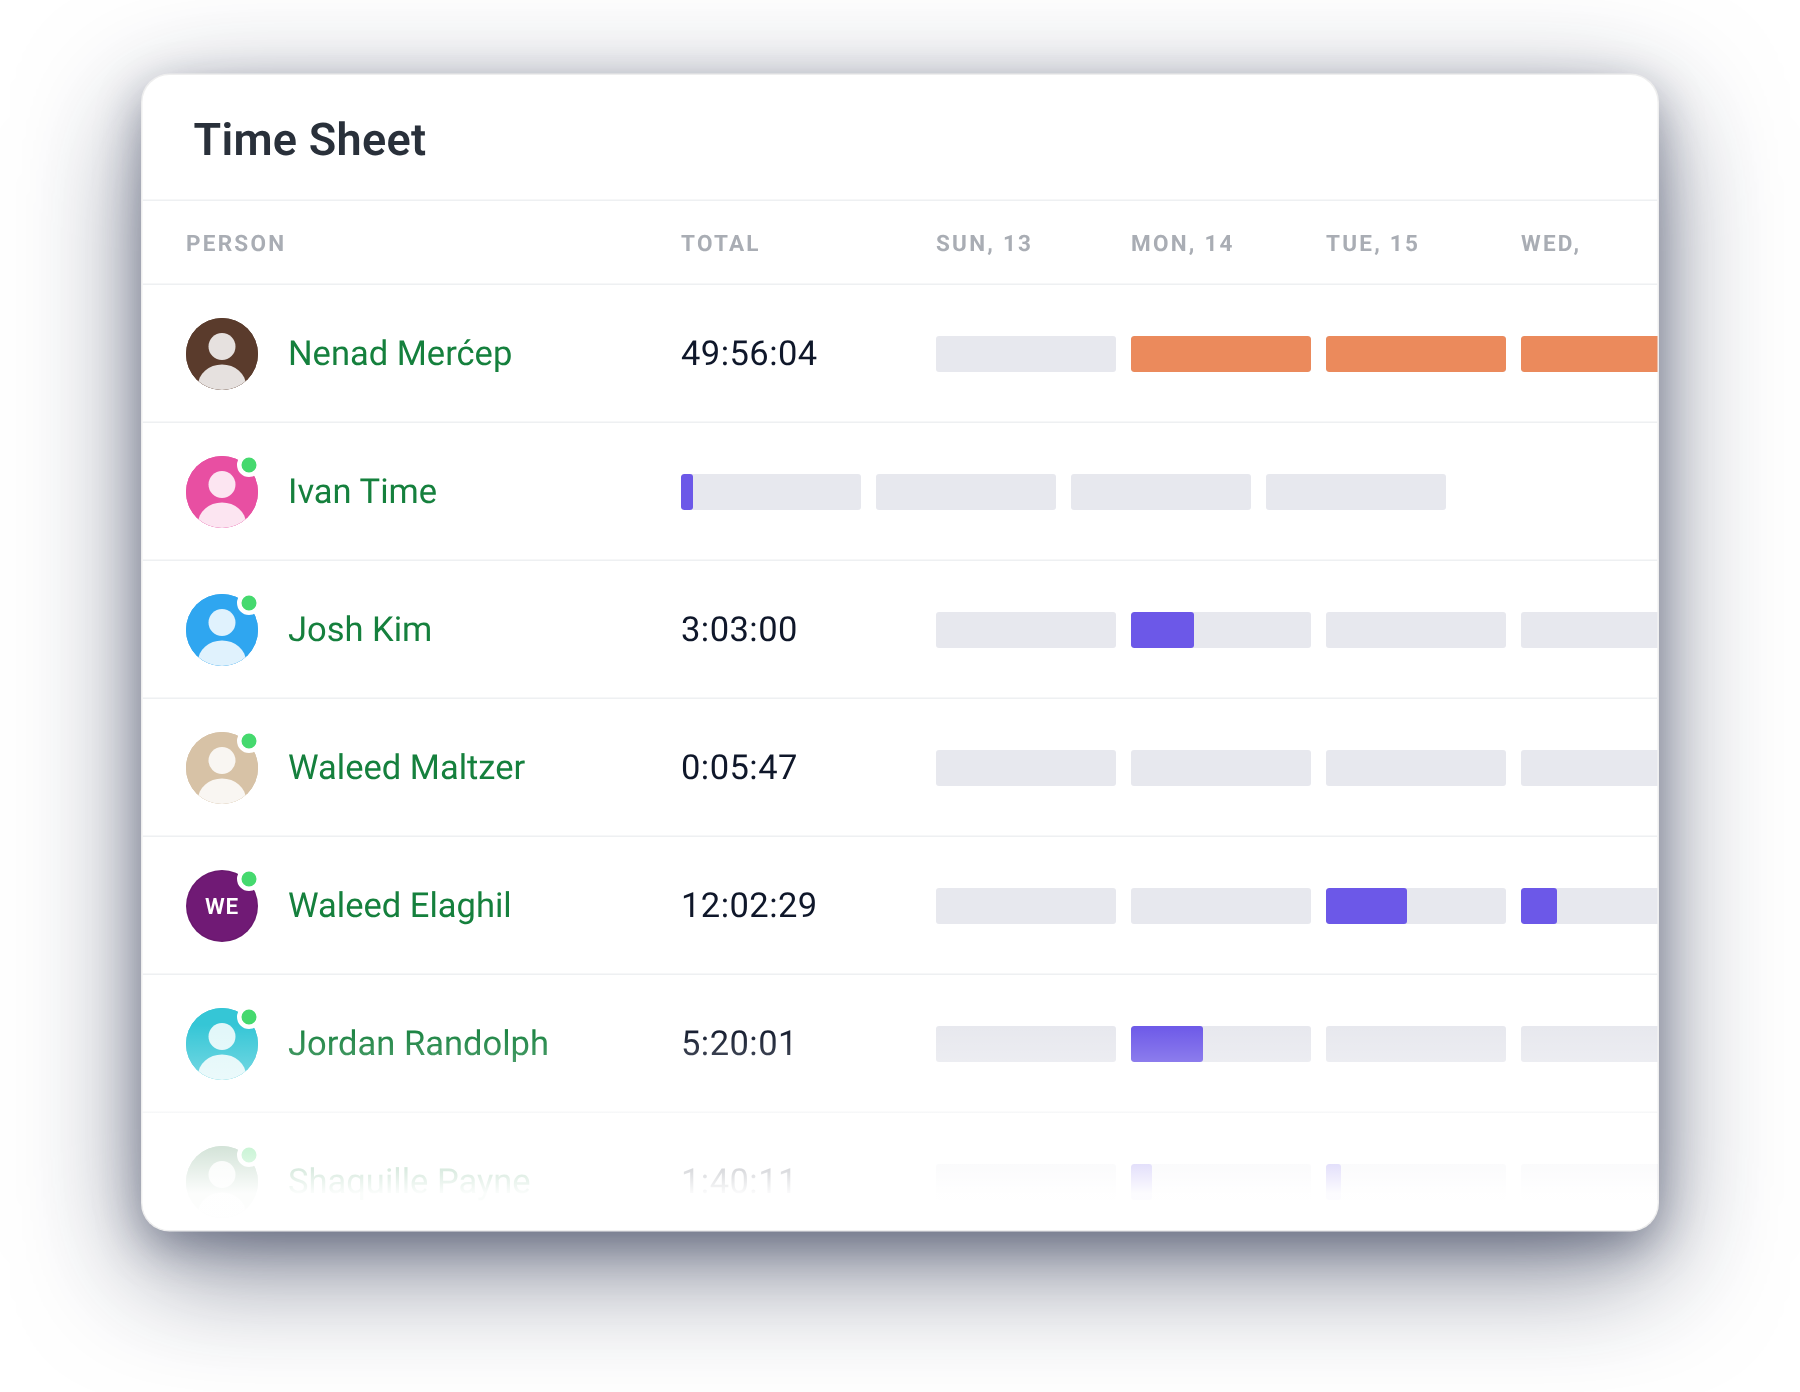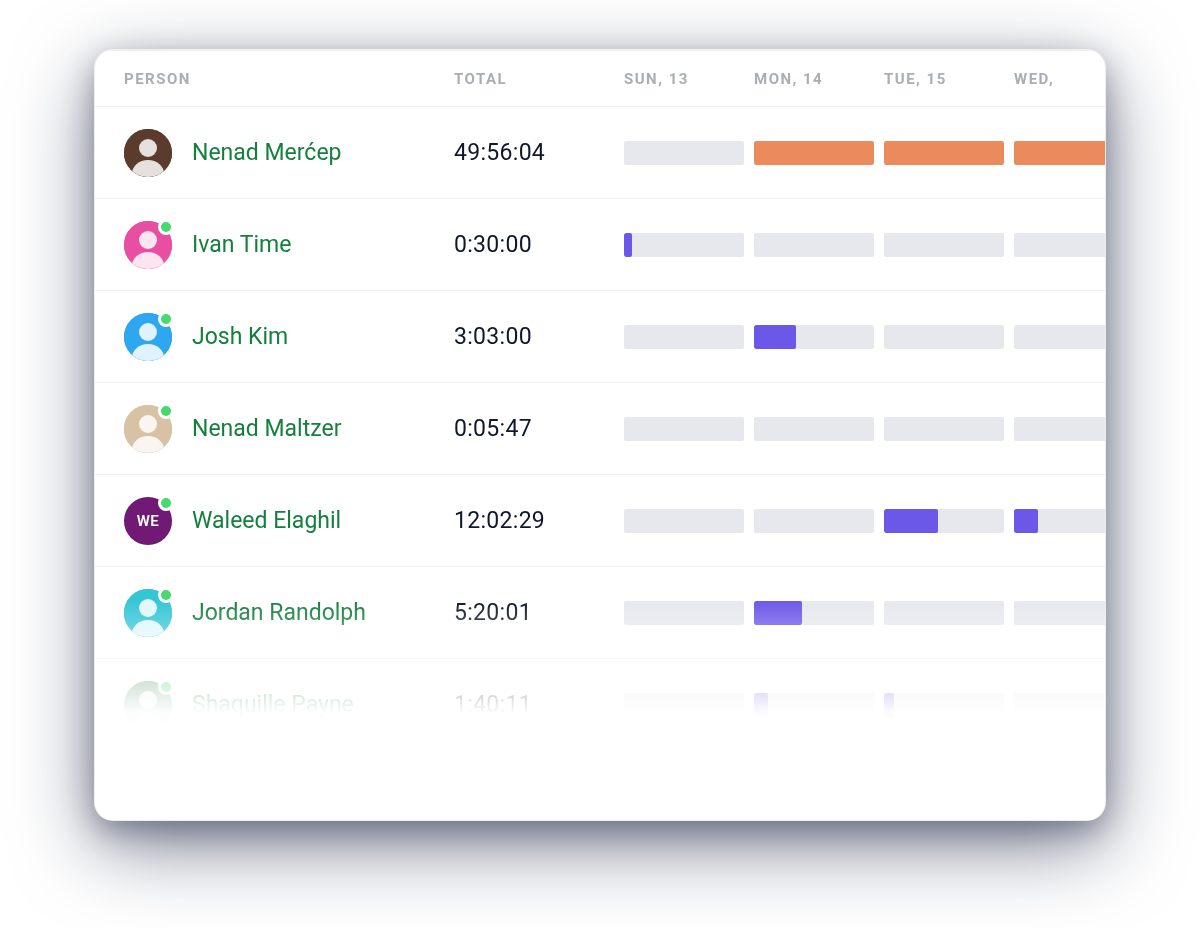--- a/index.html
+++ b/index.html
@@ -55,20 +55,23 @@
 .fade{
   position:absolute;left:0;right:0;bottom:0;height:150px;
   background:linear-gradient(to bottom,rgba(255,255,255,0),rgba(255,255,255,.98) 75%);
   pointer-events:none;
 }
 </style>
 </head>
 <body>
 
 <div class="card">
+  <div class="card-title-bar">
+    <div class="card-title">Time Sheet</div>
+  </div>
 
   <div class="table">
     <div class="hdr">
       <div class="col-person">Person</div>
       <div class="col-total">Total</div>
       <div class="col-day">Sun, 13</div>
       <div class="col-day">Mon, 14</div>
       <div class="col-day">Tue, 15</div>
       <div class="col-day">Wed,</div>
     </div>
@@ -123,21 +126,20 @@
     <g clip-path="url(#c)">
       <rect width="48" height="48" fill="#e84fa2"></rect>
       <circle cx="24" cy="19" r="9" fill="rgba(255,255,255,.85)"></circle>
       <ellipse cx="24" cy="45" rx="16" ry="14" fill="rgba(255,255,255,.85)"></ellipse>
     </g>
               </svg>
               <div class="presence"></div>
             </div>
             <div class="name">Ivan Time</div>
           </div>
-          <div class="col-total total">0:30:00</div>
           <div class="col-day">
             <div class="bar">
               <div class="bar-fill" style="width: 7%; background: rgb(108, 88, 232);"></div>
             </div>
           </div>
           <div class="col-day">
             <div class="bar"></div>
           </div>
           <div class="col-day">
             <div class="bar"></div>
@@ -191,21 +193,21 @@
                   </clipPath>
                 </defs>
     <g clip-path="url(#c)">
       <rect width="48" height="48" fill="#d7c2a6"></rect>
       <circle cx="24" cy="19" r="9" fill="rgba(255,255,255,.85)"></circle>
       <ellipse cx="24" cy="45" rx="16" ry="14" fill="rgba(255,255,255,.85)"></ellipse>
     </g>
               </svg>
               <div class="presence"></div>
             </div>
-            <div class="name">Nenad Maltzer</div>
+            <div class="name">Waleed Maltzer</div>
           </div>
           <div class="col-total total">0:05:47</div>
           <div class="col-day">
             <div class="bar"></div>
           </div>
           <div class="col-day">
             <div class="bar"></div>
           </div>
           <div class="col-day">
             <div class="bar"></div>

